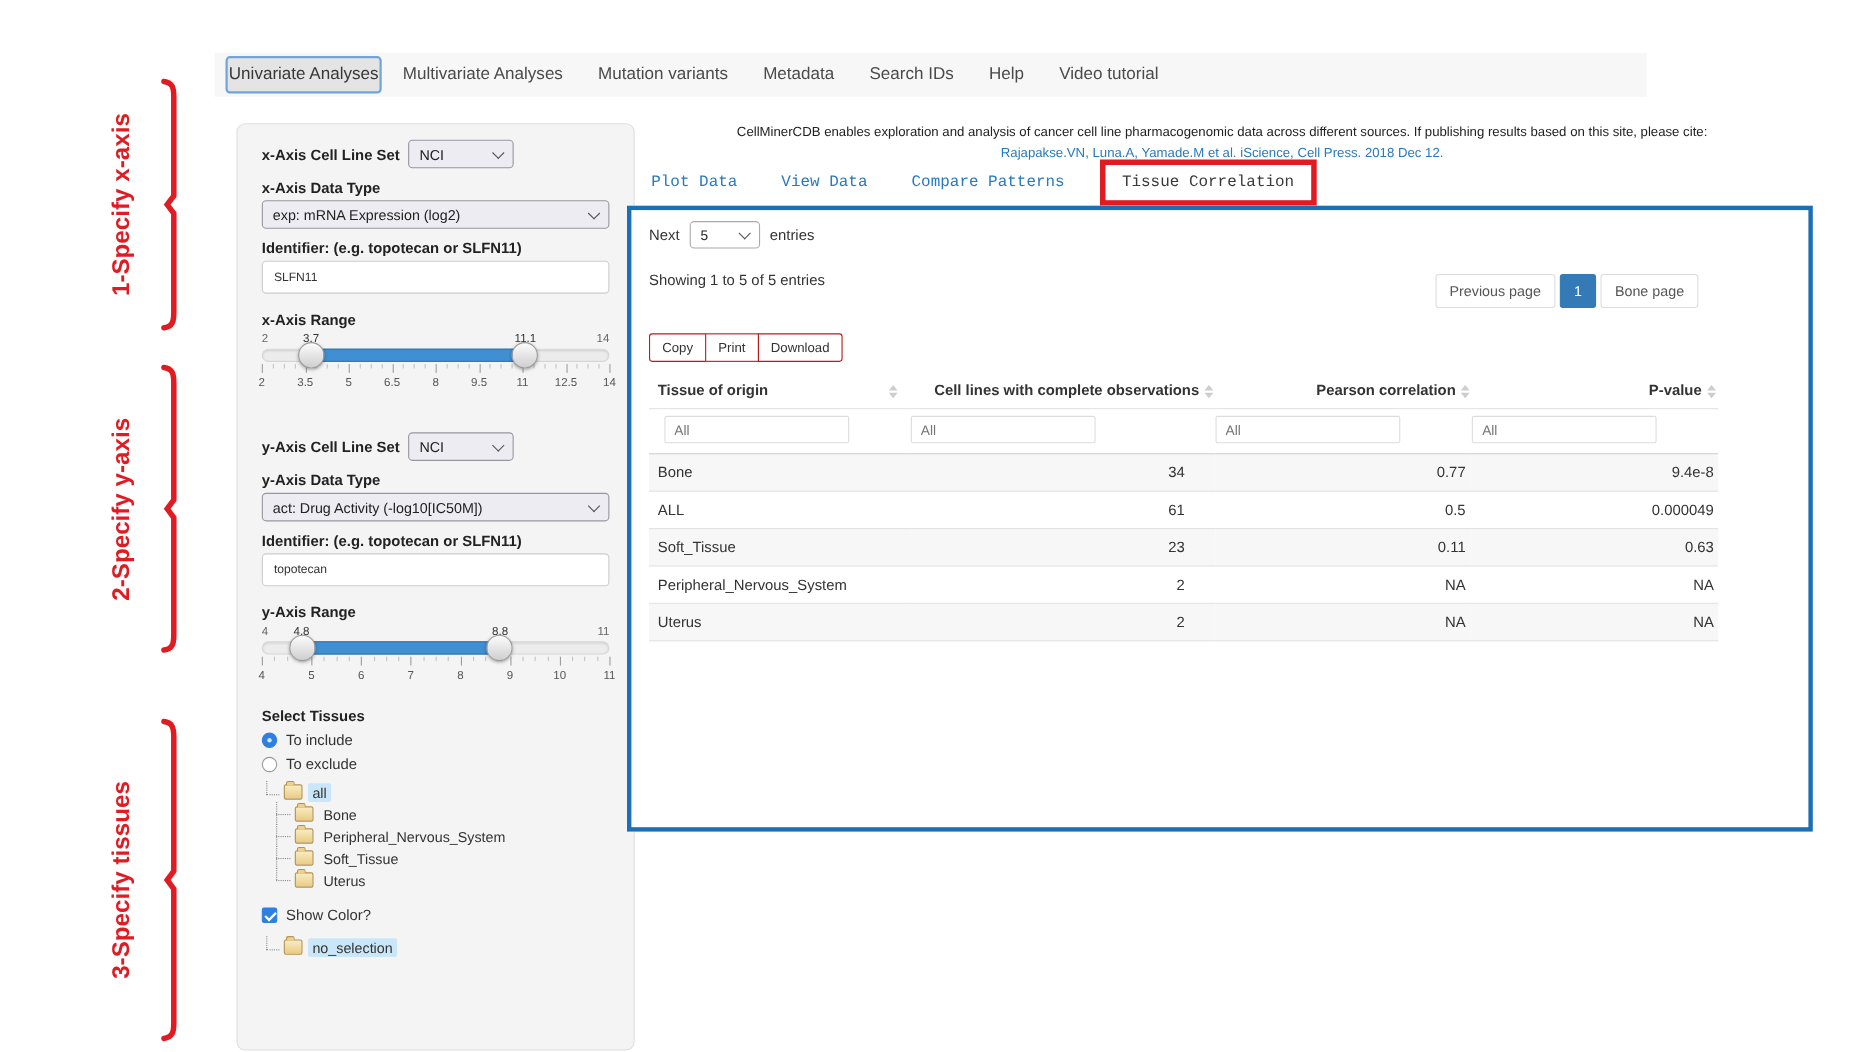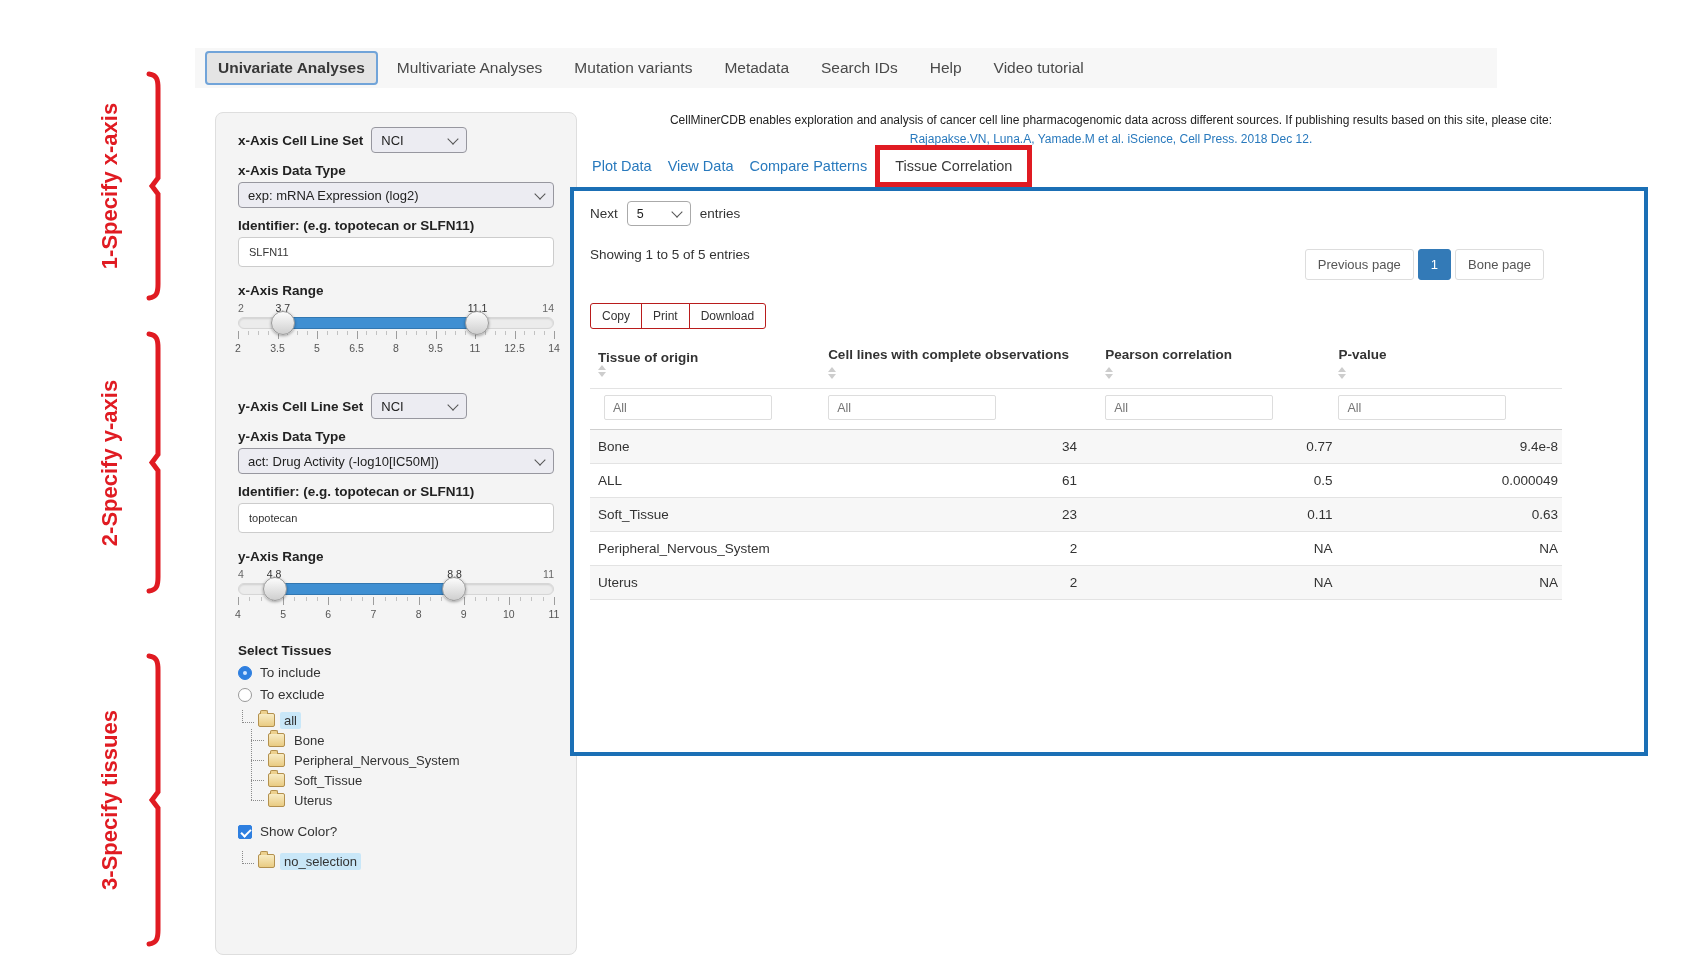--- a/index.html
+++ b/index.html
@@ -3,21 +3,21 @@
 <meta charset="utf-8">
 <style>
   html,body{margin:0;padding:0;}
   body{width:1700px;height:956px;position:relative;background:#fff;
        font-family:"Liberation Sans","DejaVu Sans",sans-serif;color:#333;overflow:hidden;}
 
   
   .topnav{position:absolute;left:195px;top:48px;width:1302px;height:40px;background:#f7f7f7;
           display:flex;align-items:center;gap:6px;padding-left:10px;box-sizing:border-box;}
   .navtab{font-size:15.5px;color:#4a4a4a;padding:8px 13px;white-space:nowrap;cursor:pointer;}
-  .navtab.active{background:#e4e4e4;border:2px solid #71a4d9;border-radius:4px;padding:6px 11px;color:#373737;font-weight:bold;}
+  .navtab.active{background:#e4e4e4;border:2px solid #71a4d9;border-radius:4px;padding:6px 1px;color:#373737;}
 
   
   .ann{position:absolute;left:84px;width:88px;}
   .ann .lbl{position:absolute;top:50%;left:26px;transform:translate(-50%,-50%) rotate(-90deg);
             white-space:nowrap;color:#e01b22;font-weight:bold;font-size:22px;}
   .ann svg{position:absolute;right:4px;top:0;}
 
   
   .sidebar{position:absolute;left:215px;top:112px;width:362px;height:843px;background:#f4f4f4;
            border:1px solid #dedede;border-radius:8px;box-sizing:border-box;padding:14px 22px;}
@@ -76,21 +76,21 @@
   .tree-kids .tree-row{position:relative;padding-left:17px;}
   .tree-kids .tree-row::before{content:"";position:absolute;left:0;top:-1px;bottom:0;border-left:1px dotted #8a8a8a;}
   .tree-kids .tree-row:last-child::before{bottom:50%;}
   .tree-kids .tree-row::after{content:"";position:absolute;left:0;top:50%;width:13px;border-top:1px dotted #8a8a8a;}
   .mt8{margin-top:8px;}
 
   
   .citation{position:absolute;left:575px;width:1072px;text-align:center;font-size:12px;}
   .cit1{top:113px;color:#222;}
   .cit2{top:132px;color:#2879bd;cursor:pointer;}
-  .maintabs{position:absolute;left:592px;top:145px;height:42px;display:flex;align-items:center;gap:16px;font-size:14.5px;}
+  .maintabs{position:absolute;left:592px;top:145px;height:42px;display:flex;align-items:center;gap:40px;font-size:14.5px;font-family:Liberation Mono, monospace;}
   .mtab{color:#2879bd;cursor:pointer;white-space:nowrap;}
   .mtab.current{color:#3a3a3a;}
   .redbox{border:5px solid #e01b22;padding:8px 15px;margin:-8px -8px;}
 
   .bluepanel{position:absolute;left:570px;top:187px;width:1078px;height:569px;border:4px solid #1b6fb5;
              background:#fff;box-sizing:border-box;}
   .showrow{position:absolute;left:16px;top:10px;display:flex;align-items:center;gap:9px;font-size:13.5px;color:#333;}
   .selbox.entries{width:64px;height:25px;background:#fff;border:1px solid #aaa;font-size:12.5px;}
   .showing{position:absolute;left:16px;top:56px;font-size:13.5px;color:#333;}
   .pagination{position:absolute;top:58px;right:100px;display:flex;gap:4px;}
@@ -99,21 +99,21 @@
   .pbtn.active{background:#337ab7;border-color:#337ab7;color:#fff;}
   .btngroup{position:absolute;left:16px;top:112px;display:flex;}
   .ebtn{font-family:inherit;font-size:12px;padding:5px 11px;background:#fff;border:1px solid #b91c1c;
         color:#333;margin-left:-1px;cursor:pointer;}
   .ebtn:first-child{border-radius:3px 0 0 3px;margin-left:0;}
   .ebtn:last-child{border-radius:0 3px 3px 0;}
 
   .dtable{position:absolute;left:16px;top:150px;width:972px;border-collapse:collapse;font-size:13.5px;
           color:#333;table-layout:fixed;}
   .dtable th{font-weight:bold;padding:6px 0 9px;border-bottom:1px solid #e3e3e3;}
-  .hwrap{display:flex;align-items:flex-start;flex-direction:column;}
+  .hwrap{display:flex;align-items:flex-end;}
   .hwrap.left{justify-content:space-between;padding:0 12px 0 8px;}
   .hwrap.right{justify-content:flex-end;gap:5px;padding-right:2px;}
   .sico{display:inline-flex;flex-direction:column;gap:2px;}
   .sico i{display:block;width:0;height:0;border-left:4px solid transparent;border-right:4px solid transparent;}
   .sico .up{border-bottom:5px solid #cdcdcd;}
   .sico .dn{border-top:5px solid #cdcdcd;}
   .fltrow td{padding:6px 0 9px;border-bottom:1px solid #cfcfcf;}
   .flt{width:168px;height:25px;border:1px solid #ddd;border-radius:2px;padding:0 8px;font-size:12.5px;
        color:#555;box-sizing:border-box;font-family:inherit;background:#fff;}
   .fltrow td.c1 .flt{margin-left:6px;}

